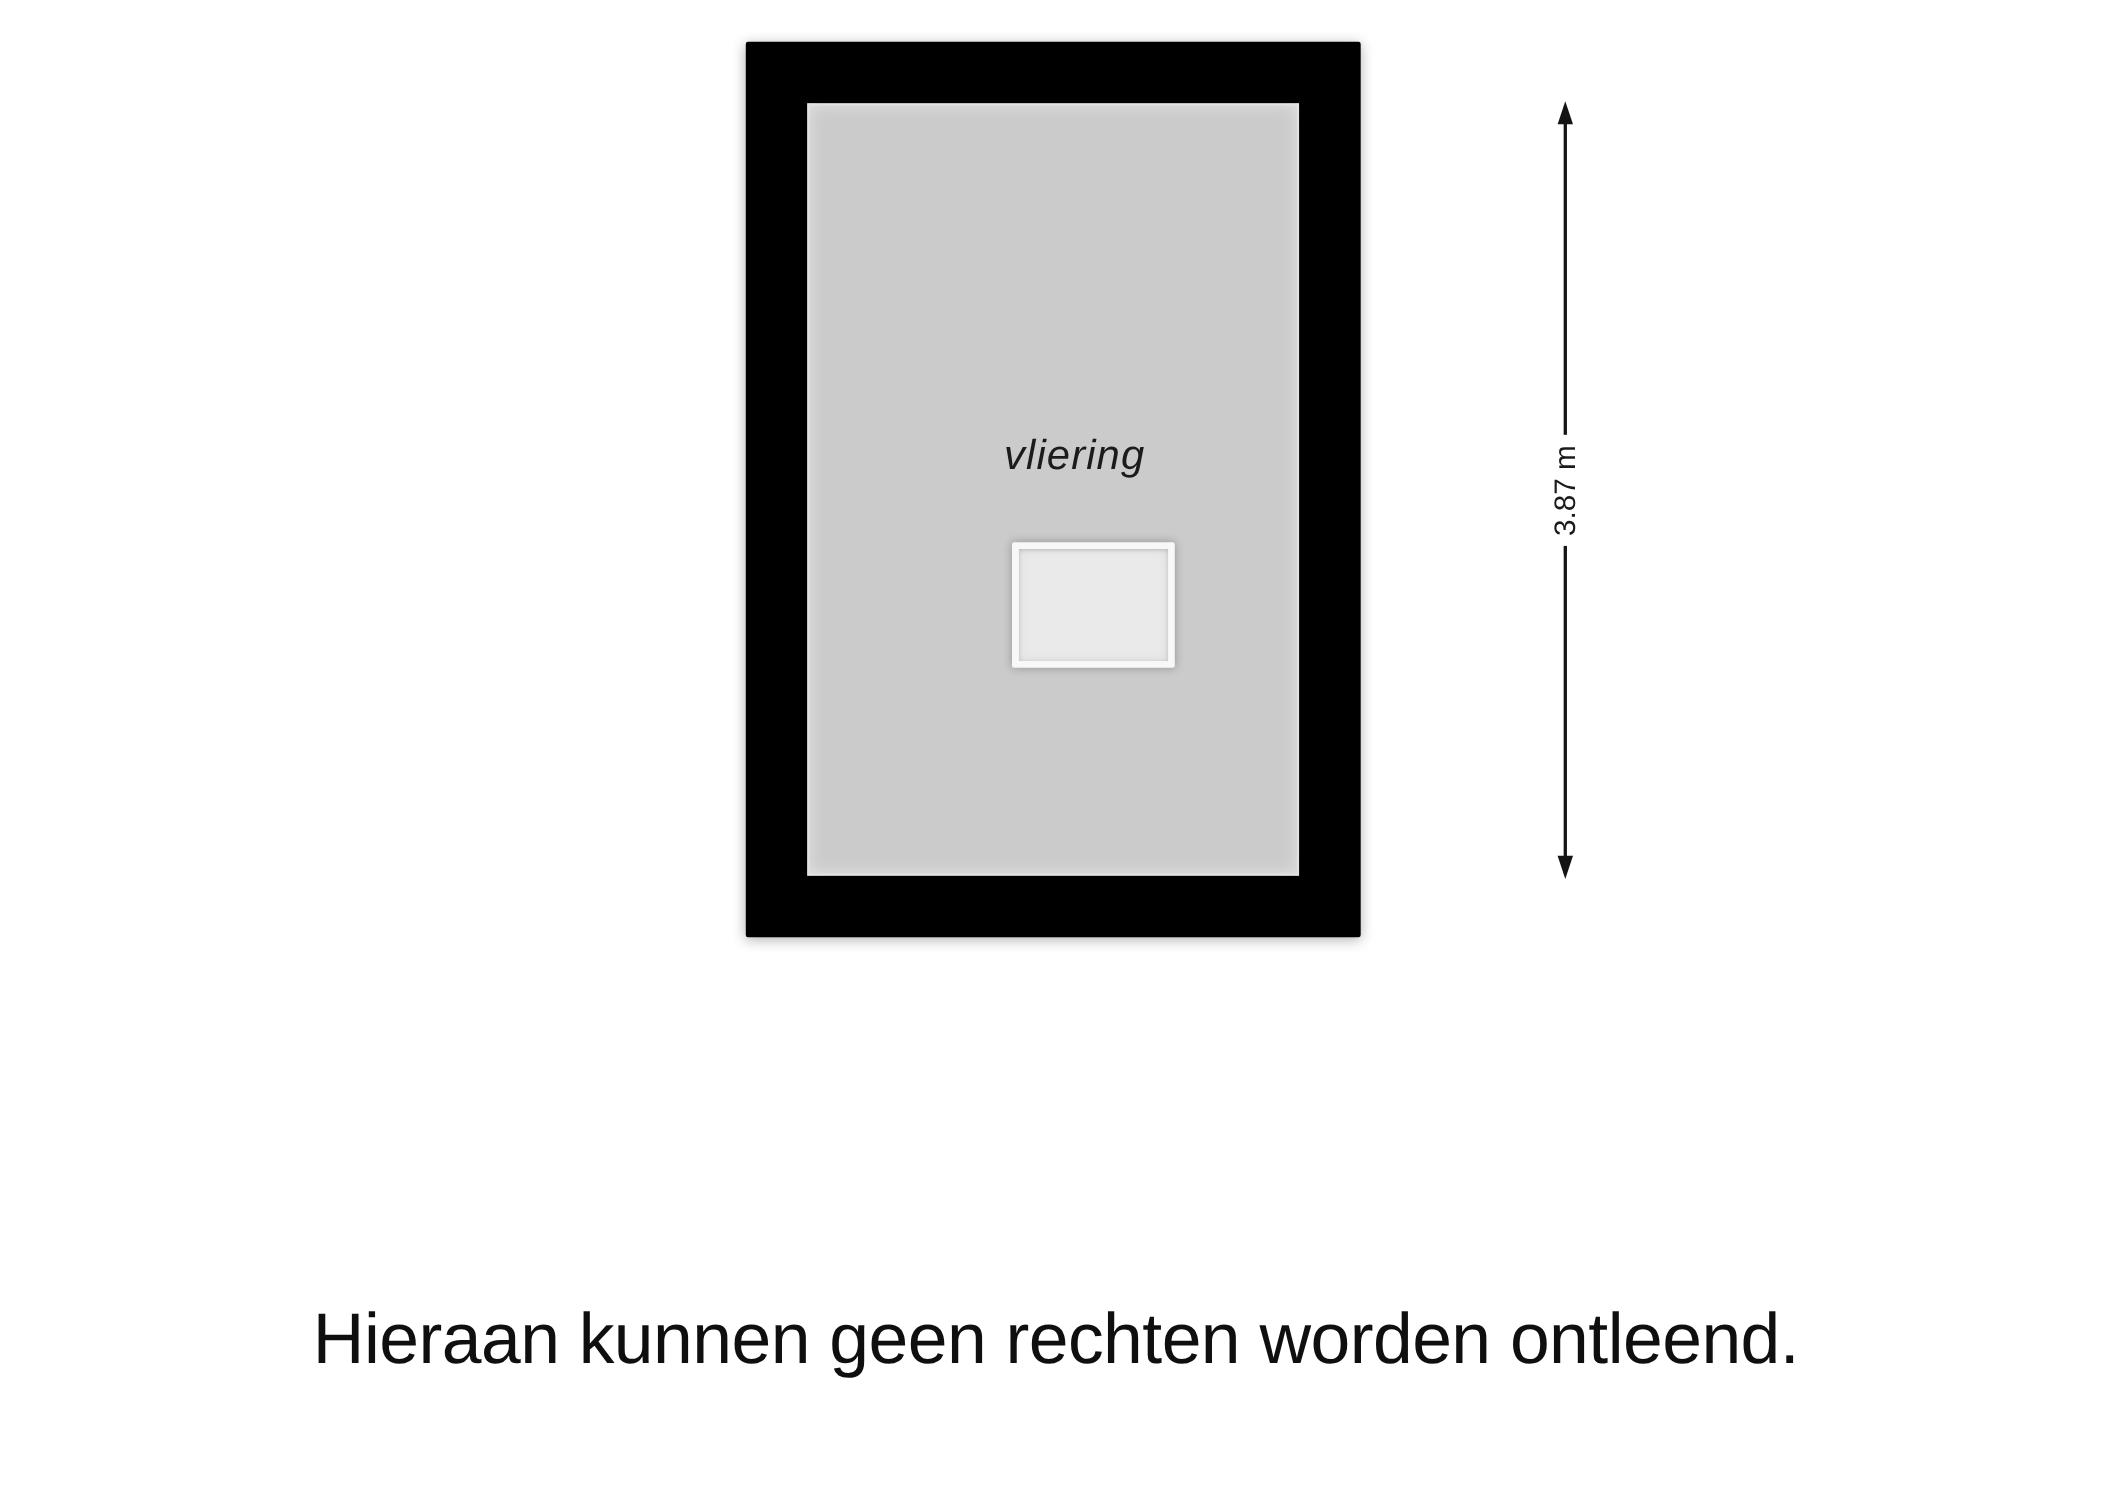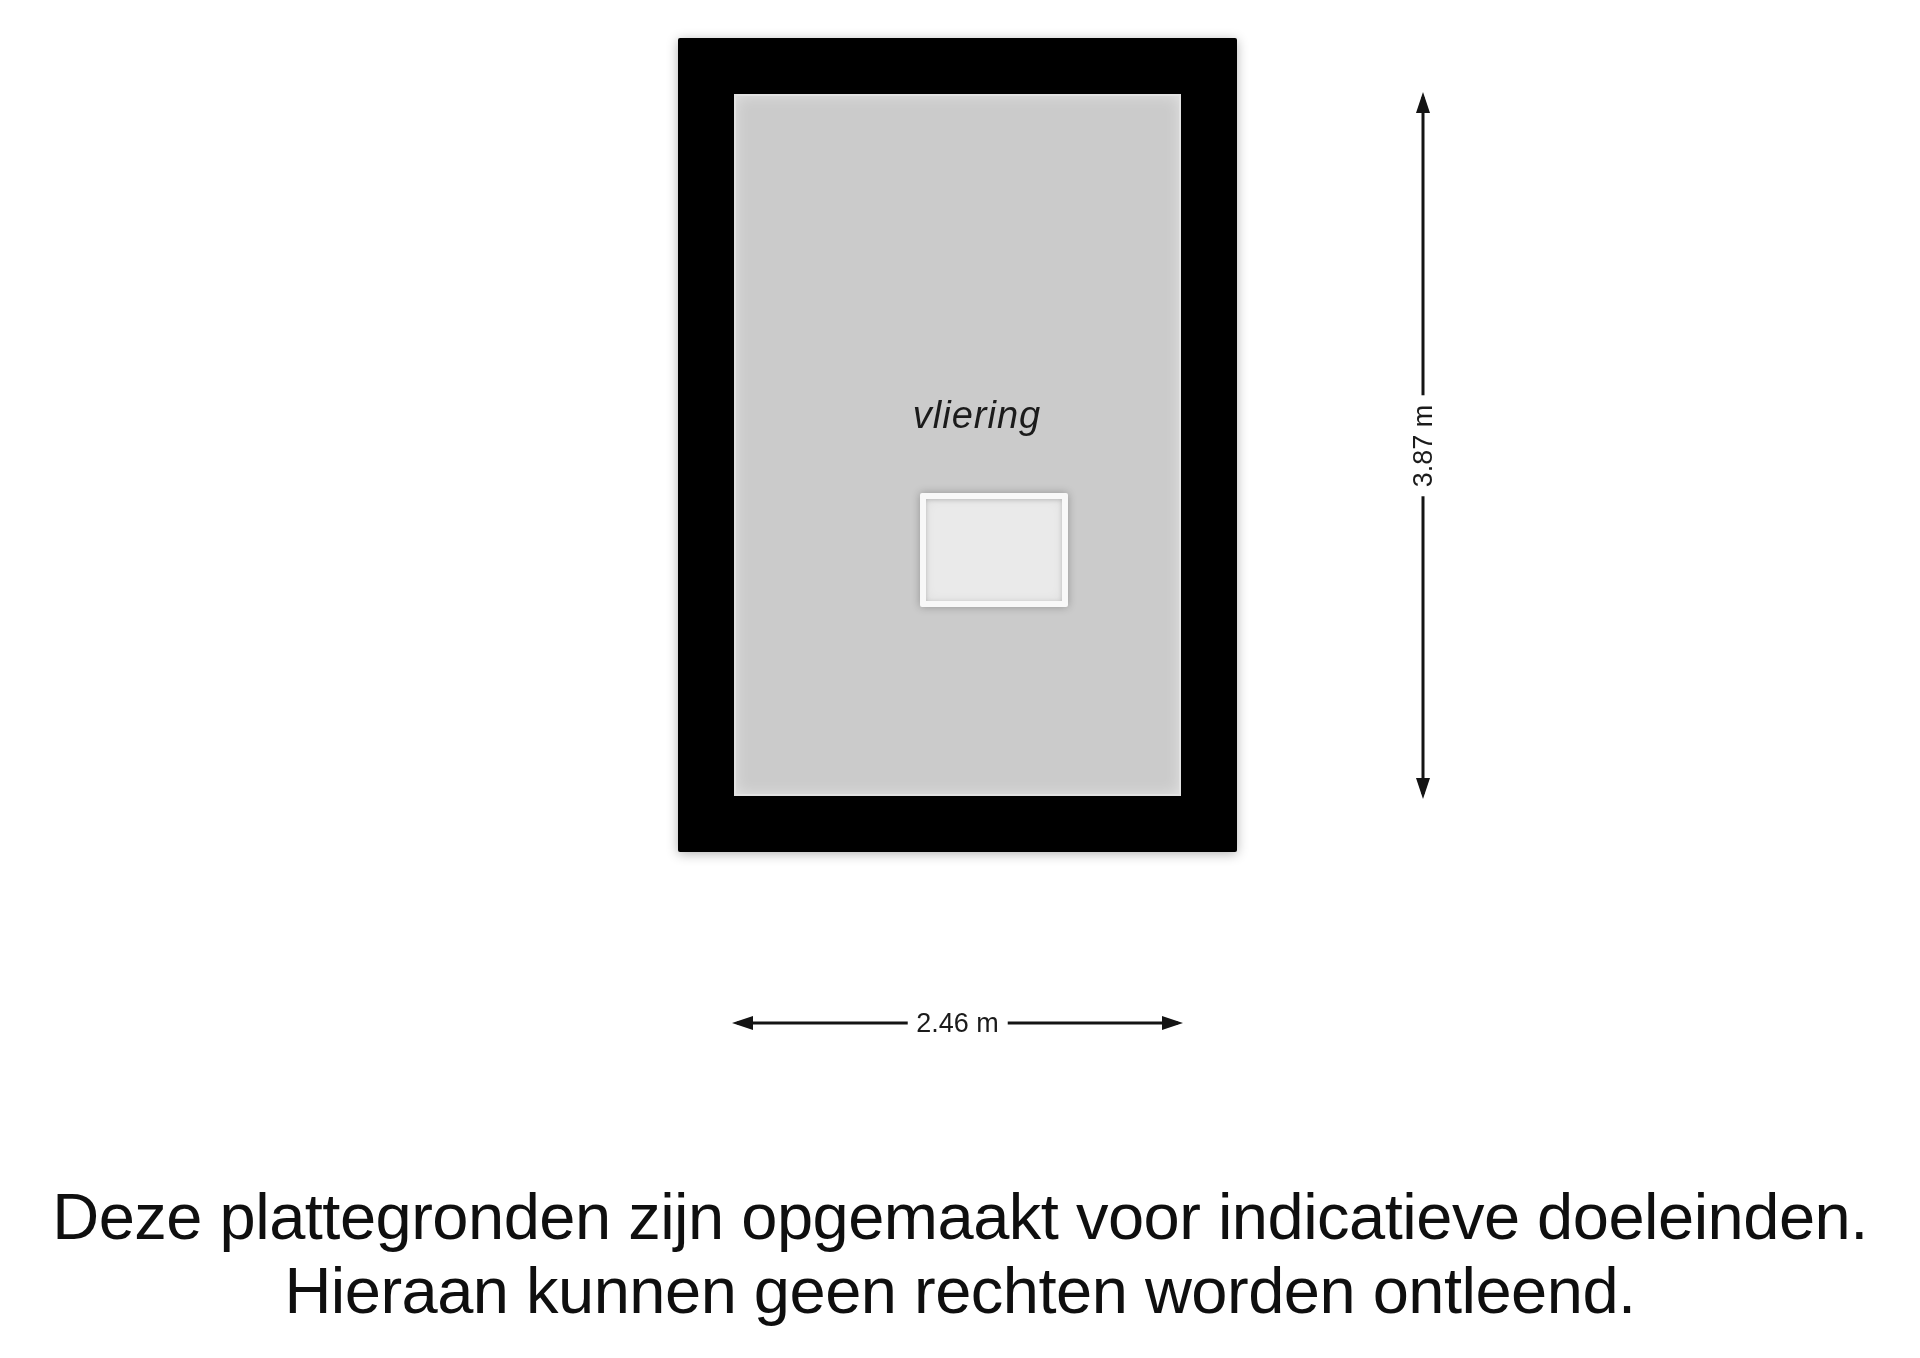--- a/index.html
+++ b/index.html
@@ -129,25 +129,18 @@
     </div>
   </div>
 
   <div class="dim dim-v">
     <span class="arrow arrow-up"></span>
     <span class="dim-line-v"></span>
     <span class="dim-label dim-label-v">3.87 m</span>
     <span class="arrow arrow-down"></span>
   </div>
 
-  <div class="dim dim-h">
-    <span class="arrow arrow-left"></span>
-    <span class="dim-line-h"></span>
-    <span class="dim-label dim-label-h">2.46 m</span>
-    <span class="arrow arrow-right"></span>
-  </div>
 
   <div class="disclaimer">
-    <div>Deze plattegronden zijn opgemaakt voor indicatieve doeleinden.</div>
     <div>Hieraan kunnen geen rechten worden ontleend.</div>
   </div>
 
 </div>
 
 </body></html>

